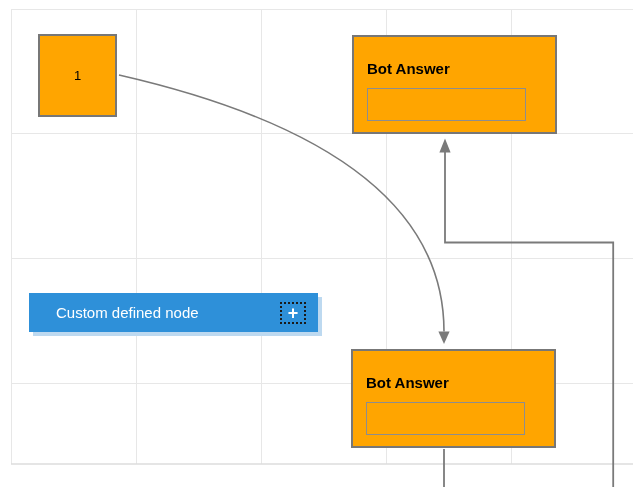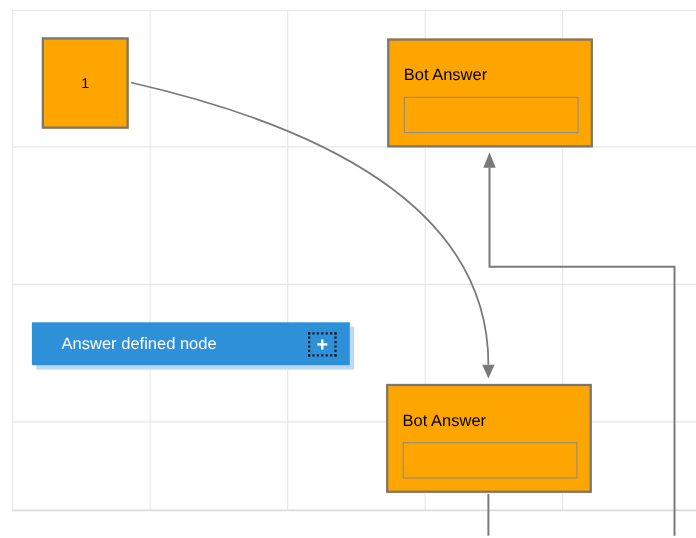--- a/index.html
+++ b/index.html
@@ -29,21 +29,21 @@
   .conn-line{fill:none;stroke:var(--connector);stroke-width:1.6;}
   .conn-line-thick{fill:none;stroke:var(--connector);stroke-width:1.8;}
   .arrow-head{fill:var(--connector);stroke:none;}
 
   .node{position:absolute;background:var(--node-fill);border:2px solid var(--node-border);}
   .node-square{
     left:38px;top:34px;width:79px;height:83px;
     display:flex;align-items:center;justify-content:center;
     font-size:13px;color:var(--label-text);
   }
-  .node-bot{width:187px;height:99px;}
+  .node-bot{width:205px;height:99px;font-weight:bold;}
   .node-bot.pos-top{left:352px;top:35px;}
   .node-bot.pos-bottom{left:351px;top:349px;}
   .bot-label{
     position:absolute;left:13px;top:23px;
     font-size:15px;color:var(--label-text);white-space:nowrap;
   }
   .bot-input{
     position:absolute;left:13px;top:51px;width:159px;height:33px;
     border:1.5px solid var(--inner-box-border);background:transparent;
   }
@@ -109,17 +109,17 @@
     <div class="bot-label">Bot Answer</div>
     <div class="bot-input"></div>
   </div>
 
   <div class="node node-bot pos-bottom">
     <div class="bot-label">Bot Answer</div>
     <div class="bot-input"></div>
   </div>
 
   <div class="custom-node">
-    <span class="custom-label">Answer defined node</span>
+    <span class="custom-label">Custom defined node</span>
     <span class="add-btn">+</span>
   </div>
 
 </div>
 
 </body></html>

